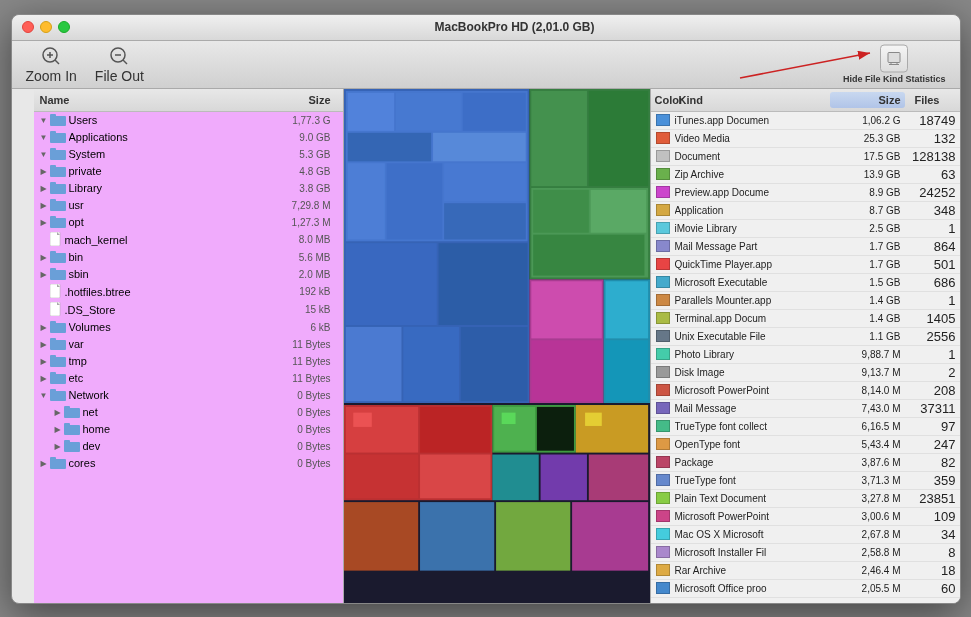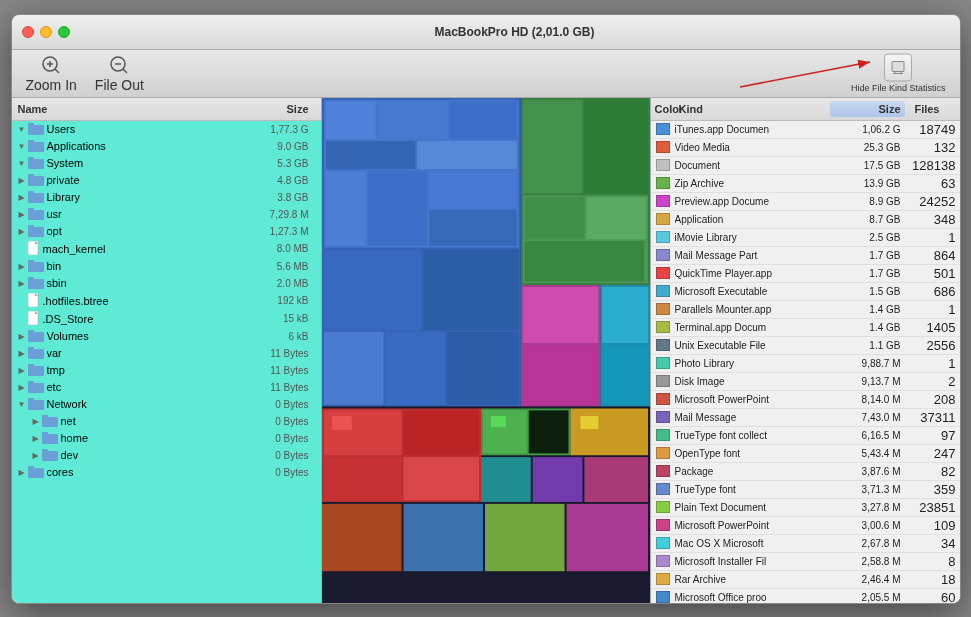--- a/index.html
+++ b/index.html
@@ -20,21 +20,21 @@
       background: #e8e8e8;
       border-radius: 8px;
       box-shadow: 0 10px 40px rgba(0,0,0,0.5);
       display: flex;
       flex-direction: column;
       overflow: hidden;
       border: 1px solid #888;
     }
     .title-bar {
       background: linear-gradient(to bottom, #f0f0f0, #d8d8d8);
-      height: 35px;
+      height: 26px;
       display: flex;
       align-items: center;
       padding: 0 10px;
       border-bottom: 1px solid #aaa;
       border-radius: 8px 8px 0 0;
       flex-shrink: 0;
     }
     .window-buttons {
       display: flex;
       gap: 6px;
@@ -99,34 +99,36 @@
       background: linear-gradient(to bottom, #f5f5f5, #ddd);
       display: flex;
       align-items: center;
       justify-content: center;
       font-size: 14px;
     }
     .hide-stats-label {
       font-size: 9px;
       color: #333;
       margin-top: 1px;
+      font-weight: bold;
     }
     .main-content {
       display: flex;
       flex: 1;
       overflow: hidden;
     }
     
     .left-panel {
       width: 310px;
-      background: #5eead4;
+      background: #f0abfc;
       border-right: 1px solid #aaa;
       display: flex;
       flex-direction: column;
       flex-shrink: 0;
+      margin-left: 22px;
     }
     .file-tree-header {
       display: flex;
       background: linear-gradient(to bottom, #e8e8e8, #d8d8d8);
       border-bottom: 1px solid #bbb;
       padding: 3px 0;
     }
     .col-header {
       font-size: 11px;
       font-weight: bold;

